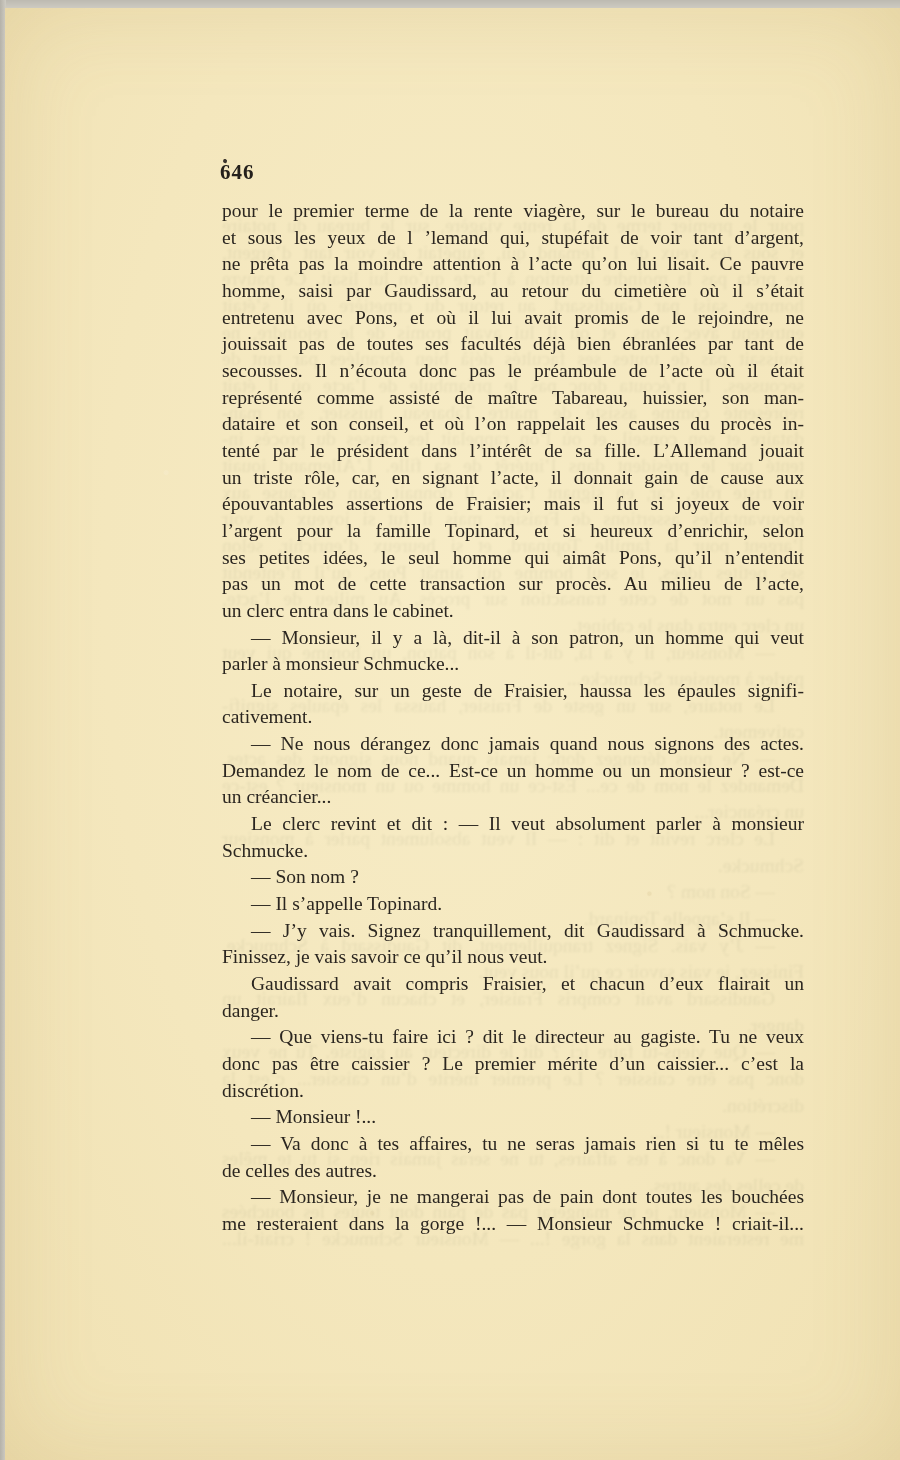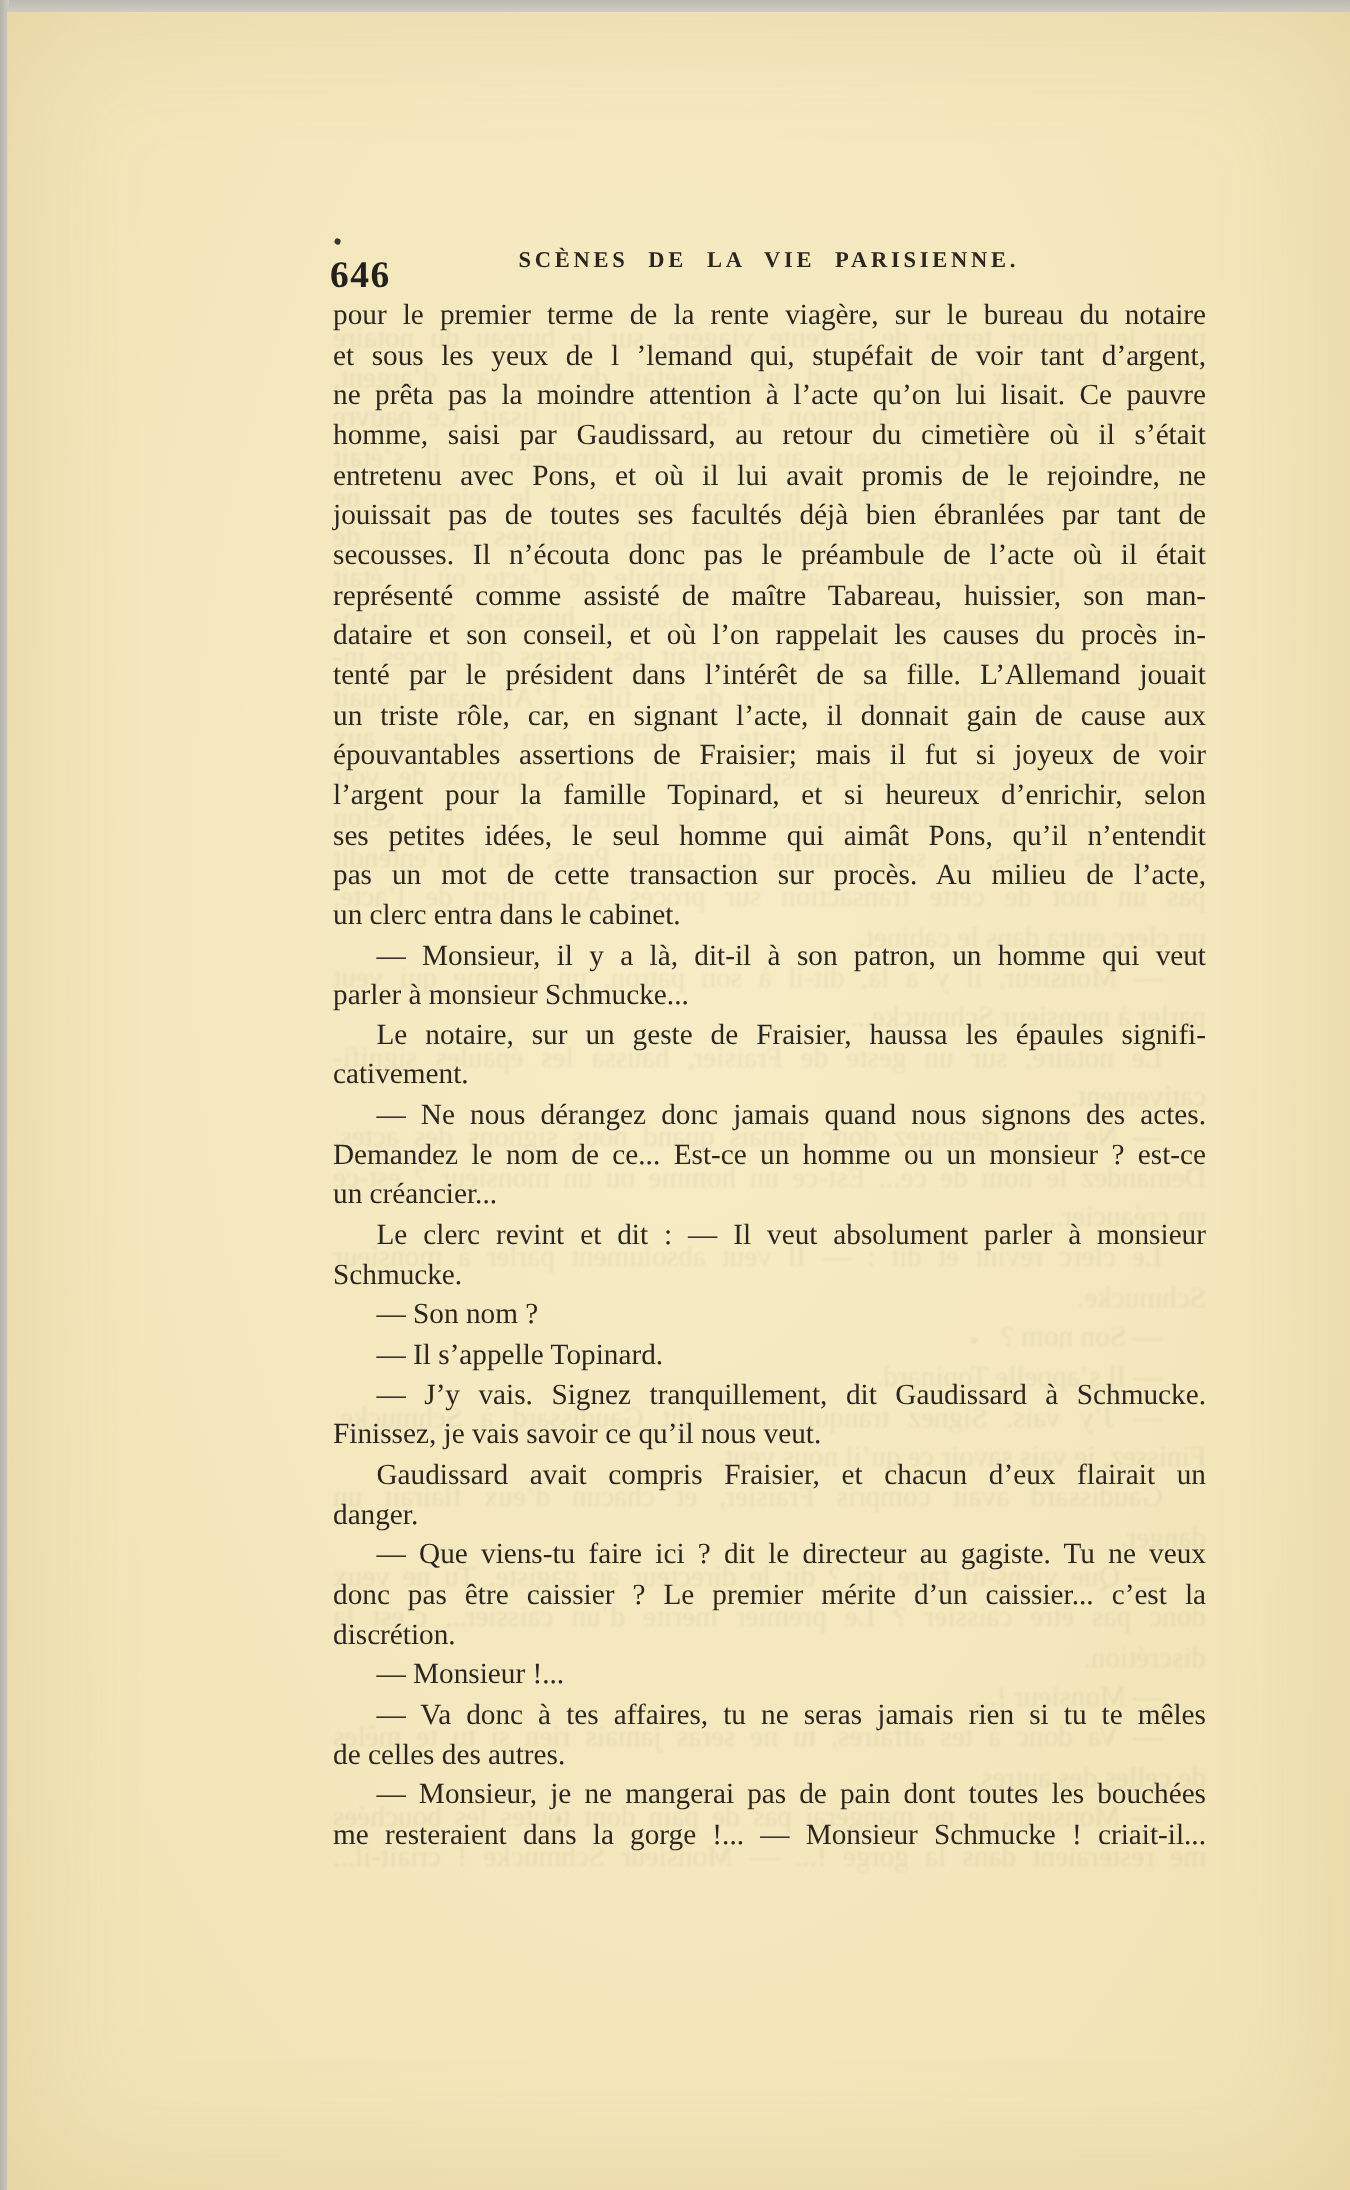--- a/index.html
+++ b/index.html
@@ -25,23 +25,22 @@
       radial-gradient(circle at 72% 61%, rgba(160,130,60,0.10) 0 1.5px, transparent 3px),
       radial-gradient(circle at 41% 83%, rgba(160,130,60,0.08) 0 1.5px, transparent 3px),
       radial-gradient(ellipse at 50% 40%, #f7ecc6 0%, #f4e7bd 55%, #f0e1b2 100%);
     box-shadow: inset 0 0 90px rgba(170,140,70,0.18);
     color: #2b2620;
   }
   .page-inner { position: absolute; inset: 0; }
 
   .pagenum {
     position: absolute; left: 215px; top: 152px;
-    font-size: 25px; font-weight: 700; letter-spacing: 1px;
+    font-size: 21px; font-weight: 700; letter-spacing: 1px;
     color: #24201b;
-    margin-top: 10px;
   }
   .ink-spot {
     position: absolute; left: 218px; top: 151px;
     width: 4px; height: 4px; border-radius: 50% 50% 40% 60%;
     background: #3a342c; transform: rotate(20deg);
   }
   .running-header {
     position: absolute; left: 217px; top: 158px; width: 581px;
     text-align: center;
     font-size: 15px; font-weight: 700;
@@ -119,21 +118,20 @@
         <div class="line l">discrétion.</div>
         <div class="line l ind">— Monsieur !...</div>
         <div class="line j ind">— Va donc à tes affaires, tu ne seras jamais rien si tu te mêles</div>
         <div class="line l">de celles des autres.</div>
         <div class="line j ind">— Monsieur, je ne mangerai pas de pain dont toutes les bouchées</div>
         <div class="line j">me resteraient dans la gorge !... — Monsieur Schmucke ! criait-il...</div>
       </div>
 
     <div class="pagenum">646</div>
     <div class="ink-spot"></div>
-    <div class="running-header">SCÈNES  DE  LA  VIE  PARISIENNE.</div>
 
     <div class="body-text" id="body-text">
         <div class="line j">pour le premier terme de la rente viagère, sur le bureau du notaire</div>
         <div class="line j">et sous les yeux de l ’lemand qui, stupéfait de voir tant d’argent,</div>
         <div class="line j">ne prêta pas la moindre attention à l’acte qu’on lui lisait. Ce pauvre</div>
         <div class="line j">homme, saisi par Gaudissard, au retour du cimetière où il s’était</div>
         <div class="line j">entretenu avec Pons, et où il lui avait promis de le rejoindre, ne</div>
         <div class="line j">jouissait pas de toutes ses facultés déjà bien ébranlées par tant de</div>
         <div class="line j">secousses. Il n’écouta donc pas le préambule de l’acte où il était</div>
         <div class="line j">représenté comme assisté de maître Tabareau, huissier, son man-</div>

